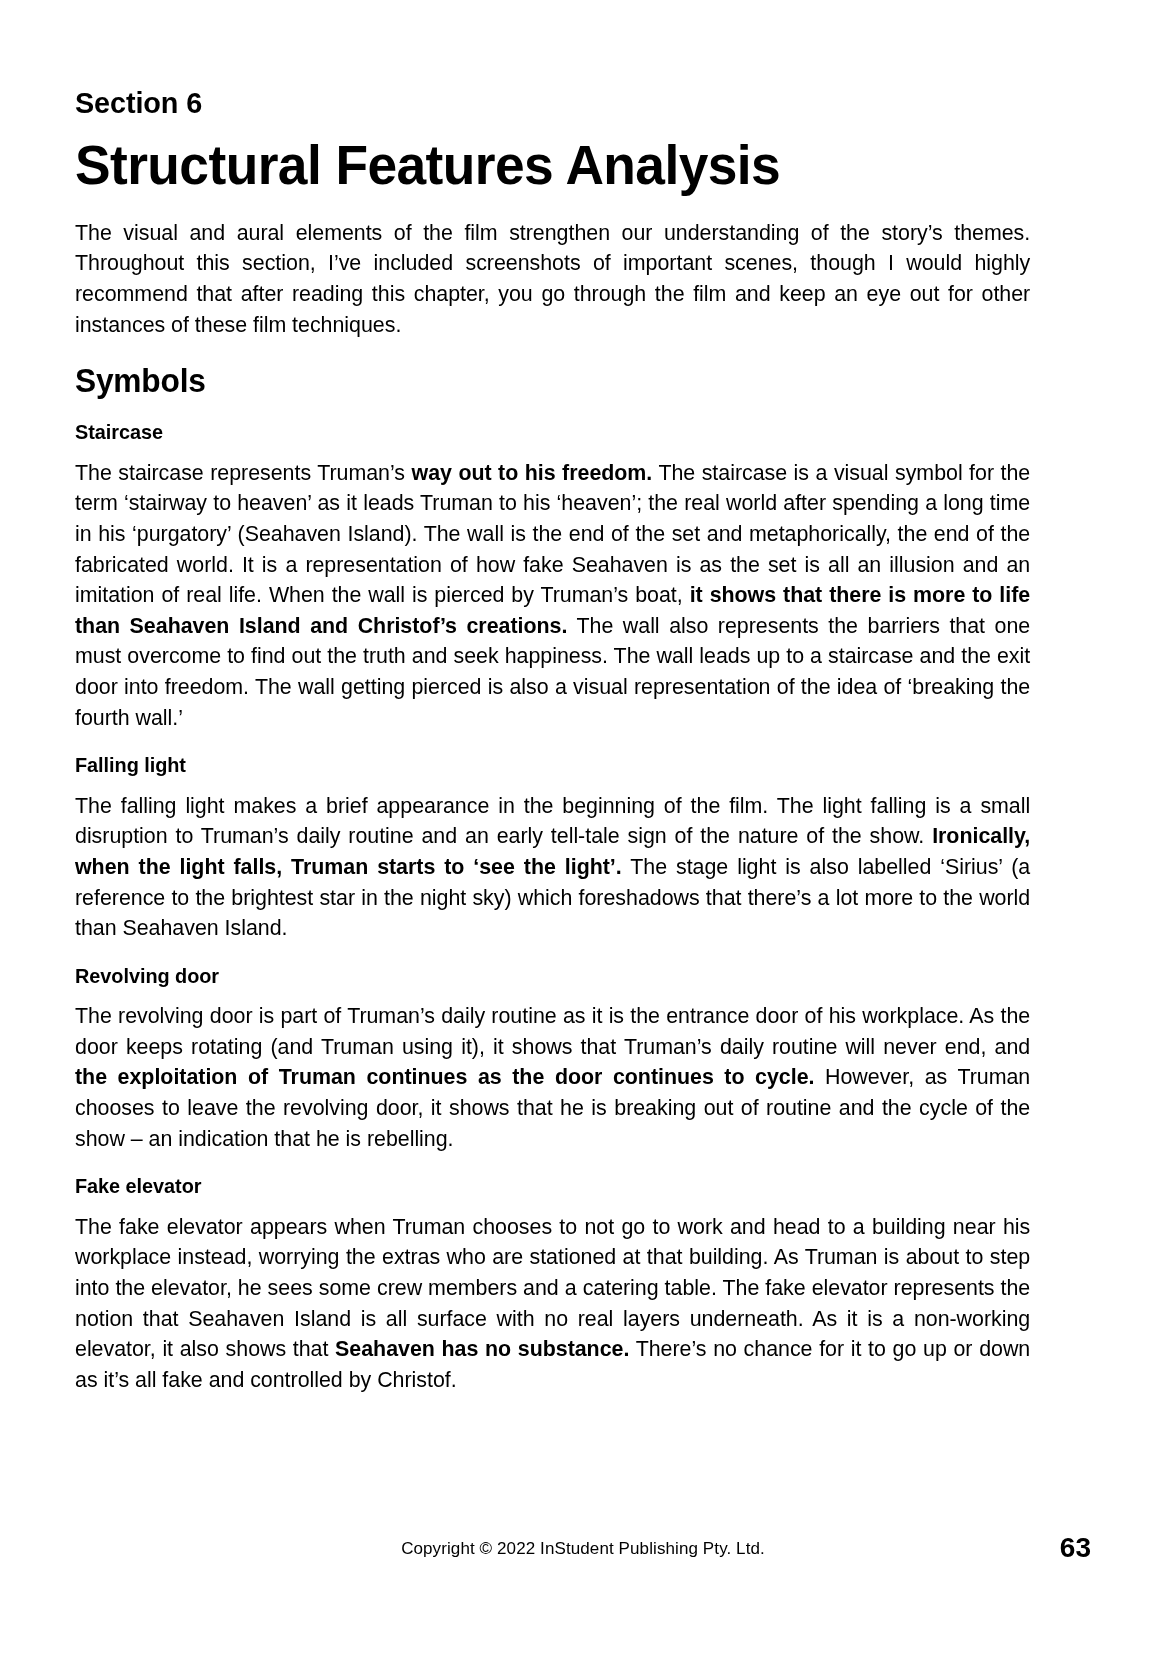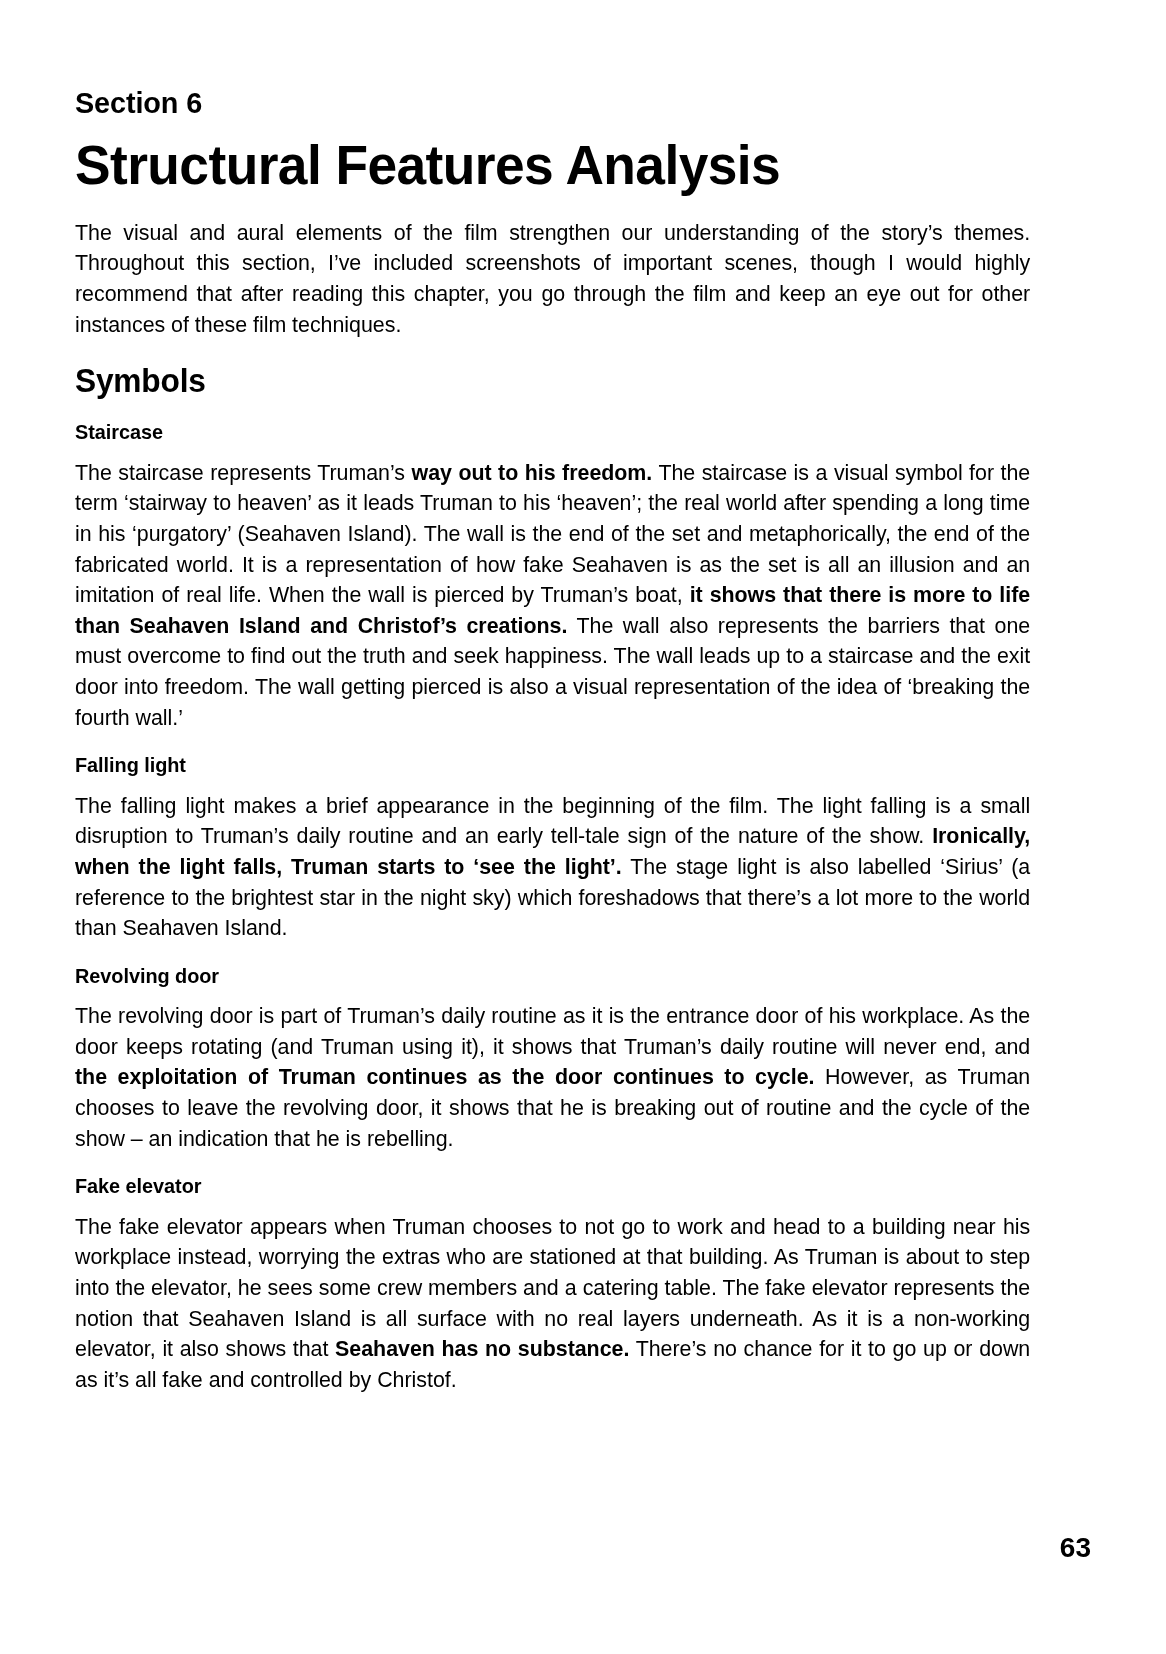--- a/index.html
+++ b/index.html
@@ -135,16 +135,17 @@
 
     <h3 class="h3">Revolving door</h3>
     <p class="body"><span>The revolving door is part of Truman’s daily routine as it is the entrance door of his workplace. As the door keeps rotating (and Truman using it), it shows that Truman’s daily routine will never end, and </span><b>the exploitation of Truman continues as the door continues to cycle.</b><span> However, as Truman chooses to leave the revolving door, it shows that he is breaking out of routine and the cycle of the show – an indication that he is rebelling.</span></p>
 
     <h3 class="h3">Fake elevator</h3>
     <p class="body"><span>The fake elevator appears when Truman chooses to not go to work and head to a building near his workplace instead, worrying the extras who are stationed at that building. As Truman is about to step into the elevator, he sees some crew members and a catering table. The fake elevator represents the notion that Seahaven Island is all surface with no real layers underneath. As it is a non-working elevator, it also shows that </span><b>Seahaven has no substance.</b><span> There’s no chance for it to go up or down as it’s all fake and controlled by Christof.</span></p>
 
   </div>
 
   <div class="footer">
+    <div class="footer-copy">Copyright © 2022 InStudent Publishing Pty. Ltd.</div>
     <div class="footer-page">63</div>
   </div>
 
 </div>
 
 </body></html>

